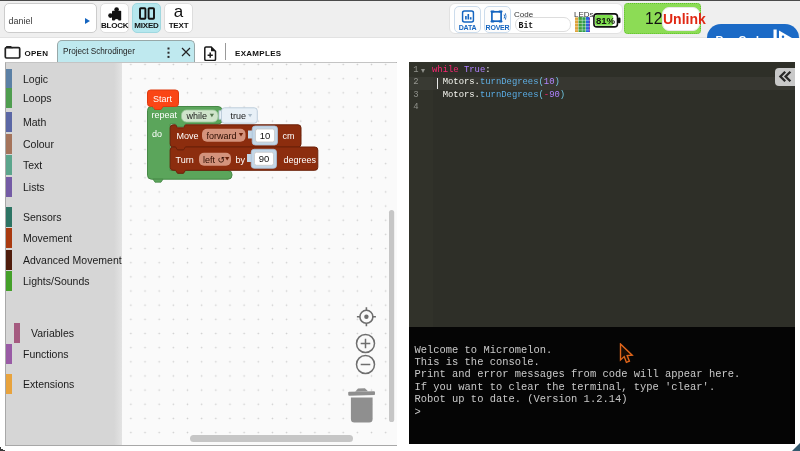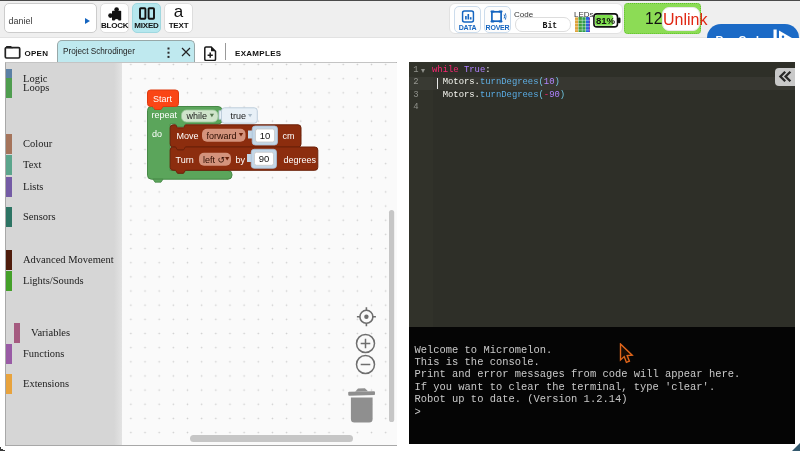--- a/index.html
+++ b/index.html
@@ -16,45 +16,45 @@
 .modebtn .lbl { position:absolute; bottom:2.5px; left:0; right:0; font-size:8px; font-weight:bold; color:#111; letter-spacing:-0.2px;margin-top:45px; }
 .modebtn svg { position:absolute; top:3px; left:50%; transform:translateX(-50%); }
 #btn-mixed { background:#b5e7ee; border-color:#9fd8e0; }
 
 #rightbox { left:449px; top:3px; width:174px; height:31px; background:#fff; border:1px solid #e2e2e2; border-radius:6px; }
 .iconbtn { position:absolute; top:2px; width:27px; height:27px; border:1px solid #ccdcec; border-radius:5px; background:#fdfdfd; }
 .iconbtn .lbl { position:absolute; bottom:1.5px; left:0; right:0; text-align:center; font-size:7px; font-weight:bold; color:#1565c0; letter-spacing:-0.2px; }
 .iconbtn svg { position:absolute; top:3px; left:50%; transform:translateX(-50%); }
 #nameLbl { left:64px; top:5.5px; font-size:8px; color:#333; }
 #nameInput { left:64.5px; top:12.5px; width:56px; height:15px; border:1px solid #ddd; border-radius:7px; background:#fff; }
-#nameInput span { position:absolute; left:3px; top:3px; font-family:"Liberation Mono", monospace; font-size:8.2px; font-weight:bold; color:#111;margin-left:24px; }
+#nameInput span { position:absolute; left:3px; top:3px; font-family:"Liberation Mono", monospace; font-size:8.2px; font-weight:bold; color:#111; }
 #ledLbl { left:124px; top:5.5px; font-size:8px; color:#333; }
 #leds { left:124.5px; top:12.7px; width:15px; height:15.5px; }
 #battery { left:143px; top:8.5px; }
 
 #greenbox { left:624px; top:3px; width:77px; height:31px; background:#8cdc55; border:1px dotted #5fc02c; border-radius:4px; }
 #greenbox .num { position:absolute; left:20px; top:6px; font-size:15.6px; color:#111; }
 #unlink { position:absolute; left:37px; top:3px; width:38px; height:24px; background:#fff; border-radius:7px; border:1px solid #e8e8e8; text-align:center; }
-#unlink span { font-size:16px; font-weight:normal; color:#e02814; line-height:23px; }
+#unlink span { font-size:14px; font-weight:bold; color:#e02814; line-height:23px; }
 #runcode { left:707px; top:3px; width:92px; height:31px; background:#1b6ac6; border-radius:14px;margin-top:21px; }
 #runcode .lbl { position:absolute; left:8.5px; top:9.5px; font-size:11px; font-weight:bold; color:#fff; letter-spacing:-0.4px; }
 #runcode svg { position:absolute; right:2px; top:4px; }
 
 
 #tabbar { left:0; top:38px; width:800px; height:25px; background:#fff; }
 #openLbl { left:24.4px; top:48.5px; font-size:8px; font-weight:bold; color:#111; letter-spacing:0.3px; }
 #examplesLbl { left:235px; top:48.5px; font-size:8px; font-weight:bold; color:#111; letter-spacing:0.3px; }
 #tab { left:57px; top:40px; width:138px; height:23px; background:#bfe9ef; border:1px solid #98a8a8; border-bottom:none; border-radius:5px 5px 0 0; }
 #tab .t { position:absolute; left:5px; top:6px; font-size:8.2px; color:#222; }
 #vsep { left:225px; top:43px; width:1px; height:17px; background:#999; }
 
 
 #blockpanel { left:5px; top:62px; width:392px; height:384px; border:1px solid #a8a8a8; border-top-color:#c4c4c4; background:#fafafa; }
 #toolbox { position:absolute; left:0; top:0; width:116px; height:382px; background:linear-gradient(90deg,#d6d6d6 0,#d6d6d6 108px,#e3e3e3 116px); }
-.cat { position:absolute; left:0; width:116px; height:20px;font-family:Liberation Serif, serif; }
+.cat { position:absolute; left:0; width:116px; height:20px; }
 .cat .chip { position:absolute; left:0; top:0; width:6px; height:20px; }
 .cat .cl { position:absolute; left:17px; top:4px; font-size:10.5px; color:#1b1b1b; white-space:nowrap; }
 #workspace { position:absolute; left:116px; top:0; width:275px; height:382px;
   background-image: radial-gradient(circle, #cdcdcd 0.8px, transparent 1px);
   background-size: 14.16px 14.16px; background-position:1.8px 8.6px; background-color:#fafafa; }
 
 
 #editor { left:409px; top:62px; width:386px; height:265px; background:#2e2f28; }
 #gutter { position:absolute; left:0; top:0; width:24px; height:265px; background:#31322a; }
 .ln { position:absolute; left:0; width:9.5px; text-align:right; font-family:"Liberation Mono", monospace; font-size:8.9px; color:#8f908a; }
@@ -190,39 +190,47 @@
   </svg>
   <div id="vsep" class="abs"></div>
   <span id="examplesLbl" class="abs">EXAMPLES</span>
 
   <div id="blockpanel" class="abs">
     <div id="toolbox">
       <div class="cat" style="top:6px;">
           <div class="chip" style="background:#5b80a5;"></div>
           <span class="cl">Logic</span>
         </div>
-      <div class="cat" style="top:15px;">
+      <div class="cat" style="top:25px;">
           <div class="chip" style="background:#4f9d4f;"></div>
           <span class="cl">Loops</span>
+        </div>
+      <div class="cat" style="top:49px;">
+          <div class="chip" style="background:#5b67a5;"></div>
+          <span class="cl">Math</span>
         </div>
       <div class="cat" style="top:70.5px;">
           <div class="chip" style="background:#a5745b;"></div>
           <span class="cl">Colour</span>
         </div>
       <div class="cat" style="top:92px;">
           <div class="chip" style="background:#5ba58c;"></div>
           <span class="cl">Text</span>
         </div>
       <div class="cat" style="top:143.5px;">
           <div class="chip" style="background:#2d7464;"></div>
           <span class="cl">Sensors</span>
         </div>
       <div class="cat" style="top:113.5px;">
           <div class="chip" style="background:#745ba5;"></div>
           <span class="cl">Lists</span>
+        </div>
+      <div class="cat" style="top:165px;">
+          <div class="chip" style="background:#a93a10;"></div>
+          <span class="cl">Movement</span>
         </div>
       <div class="cat" style="top:186.5px;">
           <div class="chip" style="background:#4f1d0c;"></div>
           <span class="cl">Advanced Movement</span>
         </div>
       <div class="cat" style="top:208px;">
           <div class="chip" style="background:#44a029;"></div>
           <span class="cl">Lights/Sounds</span>
         </div>
       <div class="cat" style="top:259.5px;margin-left:8px;">

